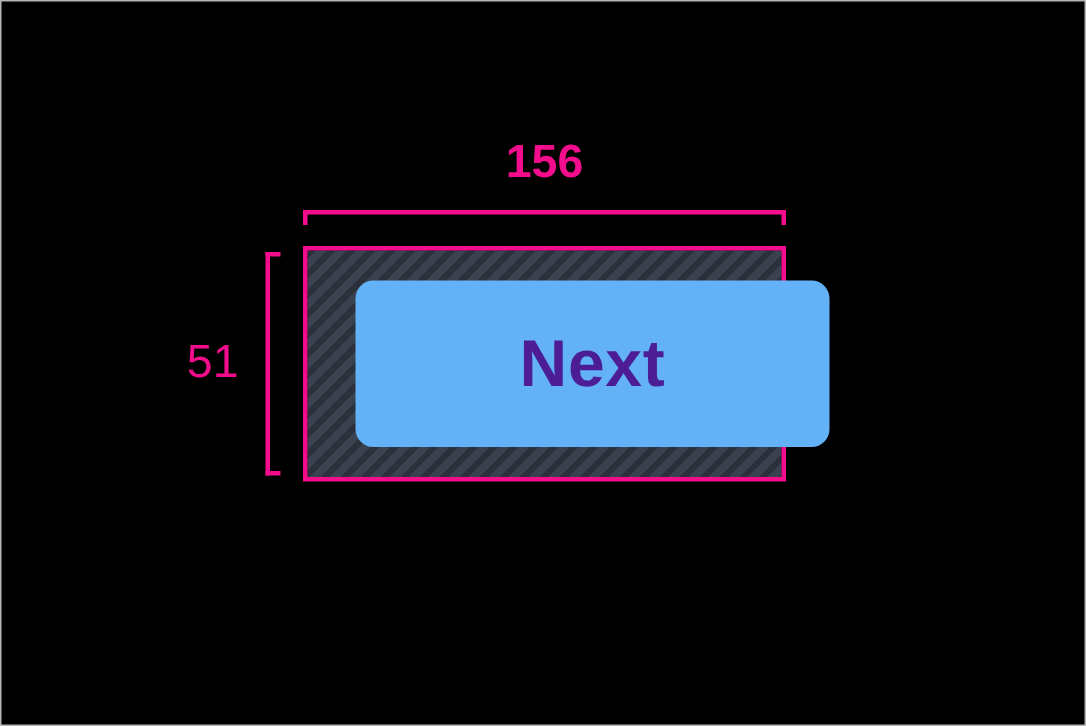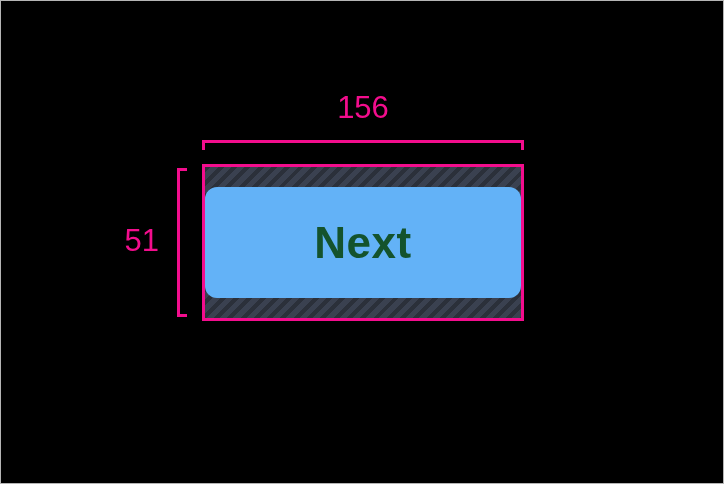--- a/index.html
+++ b/index.html
@@ -18,21 +18,21 @@
   
   .width-label {
     position: absolute;
     left: 201px;
     top: 90px;
     width: 322px;
     text-align: center;
     color: #f30d8d;
     font-size: 31px;
     line-height: 34px;
-    font-weight: 400;
+    font-weight: 700;
   }
 
   .width-bracket {
     position: absolute;
     left: 201px;
     top: 139px;
     width: 322px;
     height: 10px;
     border-top: 3px solid #f30d8d;
     border-left: 3px solid #f30d8d;
@@ -84,26 +84,27 @@
 
   .next-button {
     width: 100%;
     height: 111px;
     background: #63b2f7;
     border: none;
     border-radius: 12px;
     display: flex;
     align-items: center;
     justify-content: center;
-    color: #14532d;
+    color: #4c1d95;
     font-family: "Liberation Sans", sans-serif;
     font-size: 44px;
     font-weight: 700;
     letter-spacing: 0.5px;
     cursor: pointer;
+    margin-left: 32px;
   }
 </style>
 </head>
 <body>
 
 <div class="canvas">
 
   <div class="width-label">156</div>
 
   <div class="width-bracket"></div>

